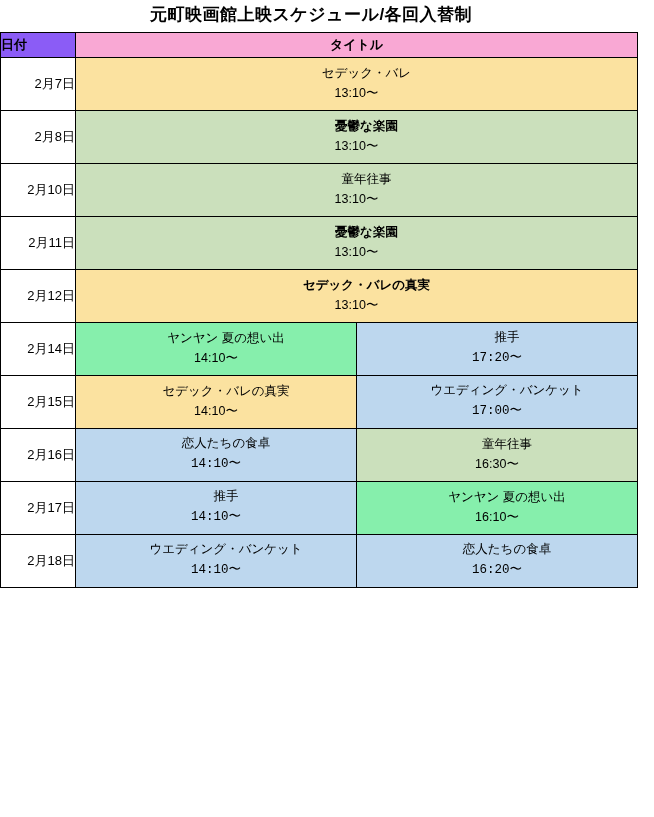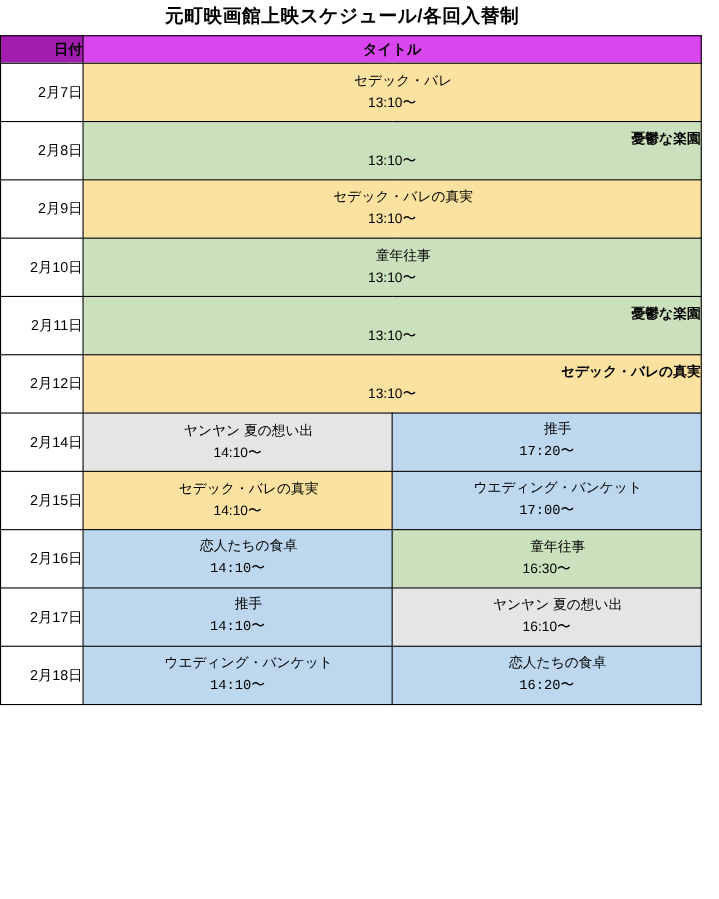--- a/index.html
+++ b/index.html
@@ -42,55 +42,55 @@
   }
   .col-date { width: 75px; }
   .date-cell {
     text-align: right;
     font-size: 13px;
     background: #ffffff;
     height: 52px;
     line-height: 1.2;
   }
   .head-date {
-    text-align: right;
+    text-align: left;
     font-size: 13px;
     font-weight: bold;
-    background: #a21caf;
+    background: #8b5cf6;
     height: 24px;
   }
   .head-title {
     text-align: center;
     font-size: 13px;
     font-weight: bold;
-    background: #d946ef;
+    background: #f9a8d4;
     height: 24px;
   }
   .slot {
     text-align: center;
     font-size: 12.5px;
     line-height: 1.55;
     padding: 6px 2px 7px 2px;
     height: 52px;
     box-sizing: border-box;
   }
   .slot .film {
     display: block;
     white-space: nowrap;
     padding-left: 20px;
   }
   .slot .time {
     display: block;
     white-space: nowrap;
   }
-  .bold .film { font-weight: bold; text-align: right; }
+  .bold .film { font-weight: bold; }
   
   .c-yellow { background: #fbe2a0; }
   .c-green  { background: #cbe0bc; }
-  .c-pink   { background: #e5e5e5; }
+  .c-pink   { background: #86efac; }
   .c-blue   { background: #bdd7ee; font-family: Liberation Mono, monospace; }
 </style>
 </head>
 <body>
 
 <div class="page">
 
   <div class="title">元町映画館上映スケジュール/各回入替制</div>
 
   <table class="schedule">
@@ -114,27 +114,20 @@
           </td>
         </tr>
         <tr>
           <td class="date-cell">2月8日</td>
           <td class="slot c-green bold" colspan="2">
             <span class="film">憂鬱な楽園</span>
             <span class="time">13:10〜</span>
           </td>
         </tr>
         <tr>
-          <td class="date-cell">2月9日</td>
-          <td class="slot c-yellow" colspan="2">
-            <span class="film">セデック・バレの真実</span>
-            <span class="time">13:10〜</span>
-          </td>
-        </tr>
-        <tr>
           <td class="date-cell">2月10日</td>
           <td class="slot c-green" colspan="2">
             <span class="film">童年往事</span>
             <span class="time">13:10〜</span>
           </td>
         </tr>
         <tr>
           <td class="date-cell">2月11日</td>
           <td class="slot c-green bold" colspan="2">
             <span class="film">憂鬱な楽園</span>

